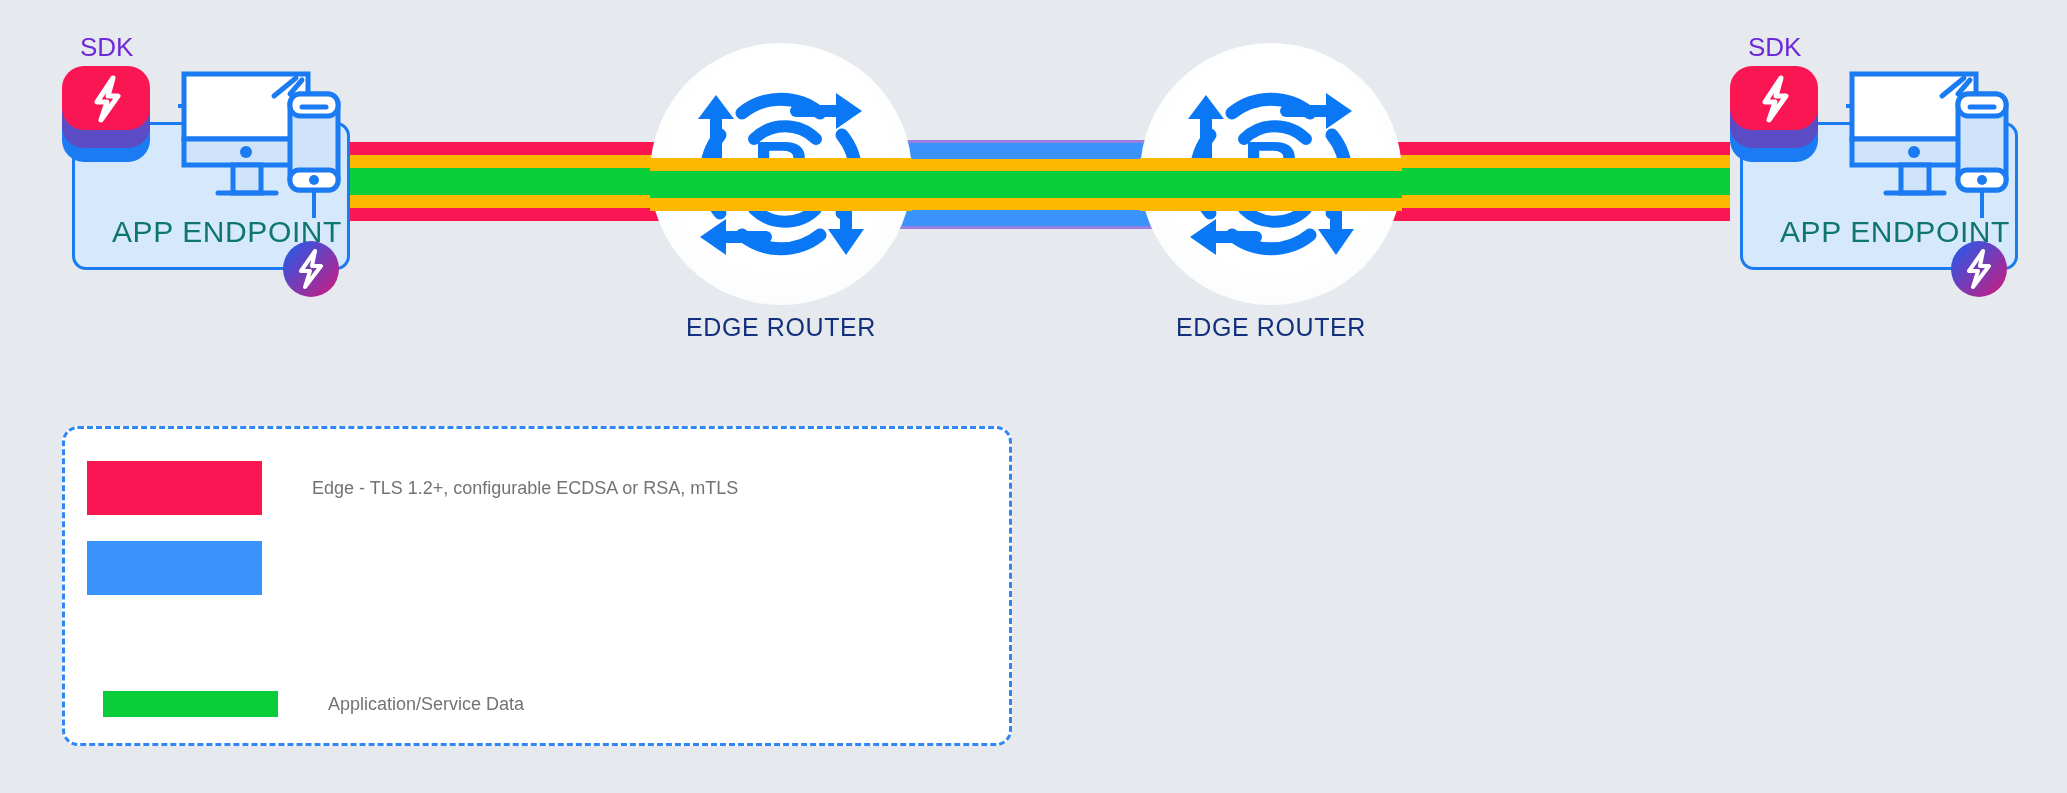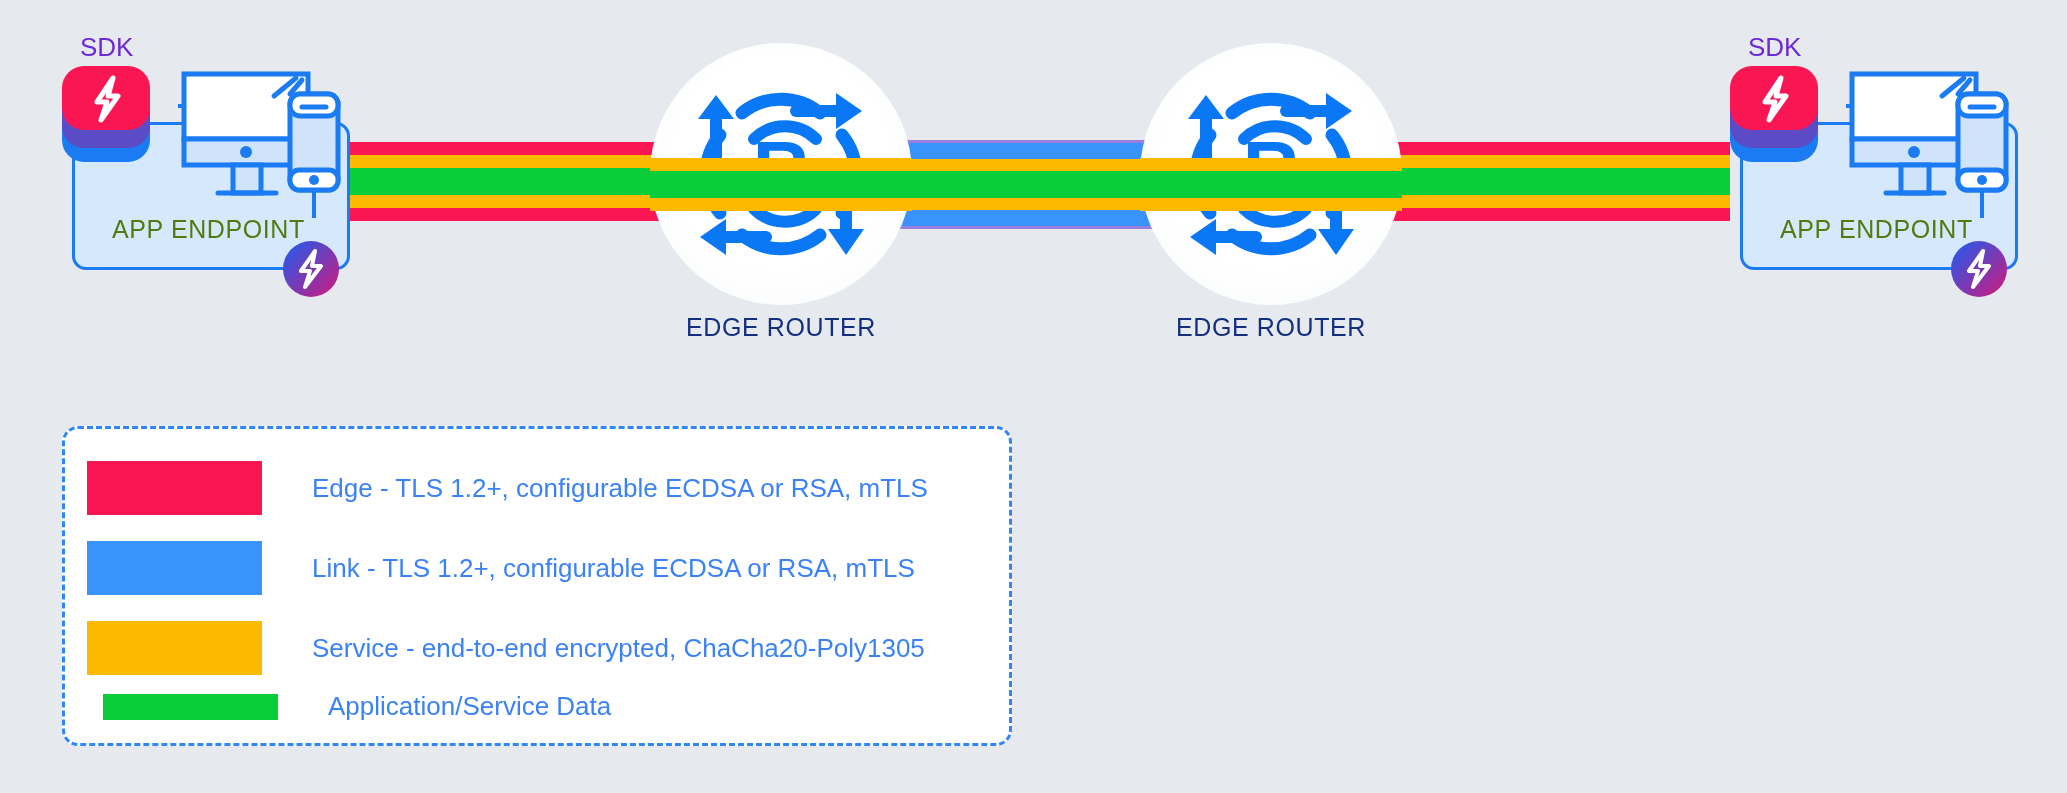--- a/index.html
+++ b/index.html
@@ -33,22 +33,22 @@
   
   .endpoint-box {
     position: absolute;
     background: #d6e8fc;
     border: 3px solid #1a7bf2;
     border-radius: 14px;
     box-sizing: border-box;
   }
   .endpoint-label {
     position: absolute;
-    color: #4d7c0f;
-    font-size: 25px;
+    color: #0f766e;
+    font-size: 30px;
     letter-spacing: 0.6px;
     white-space: nowrap;
   }
   .sdk-label {
     position: absolute;
     color: #6d28d9;
     font-size: 26px;
     white-space: nowrap;
   }
 
@@ -88,22 +88,22 @@
     left: 22px;
   }
   .legend-swatch {
     width: 175px;
     height: 54px;
     flex: 0 0 auto;
   }
   .legend-swatch.thin { height: 26px; }
   .legend-text {
     margin-left: 50px;
-    color: #3b82f6;
-    font-size: 26px;
+    color: #737373;
+    font-size: 18px;
     white-space: nowrap;
   }
 </style>
 </head>
 <body>
 
 <div class="stage">
 
   <div class="band band-red" style="left:340px; top:142px; width:320px; height:13px;"></div>
   <div class="band band-orange" style="left:340px; top:155px; width:320px; height:13px;"></div>
@@ -305,25 +305,20 @@
     </svg>
   </div>
 
   <div class="legend-box">
     <div class="legend-row" style="top:32px;">
       <div class="legend-swatch" style="background:#fa1553;"></div>
       <div class="legend-text">Edge - TLS 1.2+, configurable ECDSA or RSA, mTLS</div>
     </div>
     <div class="legend-row" style="top:112px;">
       <div class="legend-swatch" style="background:#3a93fb;"></div>
-      <div class="legend-text">Link - TLS 1.2+, configurable ECDSA or RSA, mTLS</div>
-    </div>
-    <div class="legend-row" style="top:192px;">
-      <div class="legend-swatch" style="background:#fcb900;"></div>
-      <div class="legend-text">Service - end-to-end encrypted, ChaCha20-Poly1305</div>
     </div>
     <div class="legend-row" style="top:262px;margin-left:16px;">
       <div class="legend-swatch thin" style="background:#0ace39;"></div>
       <div class="legend-text">Application/Service Data</div>
     </div>
   </div>
 
 </div>
 
 </body></html>

